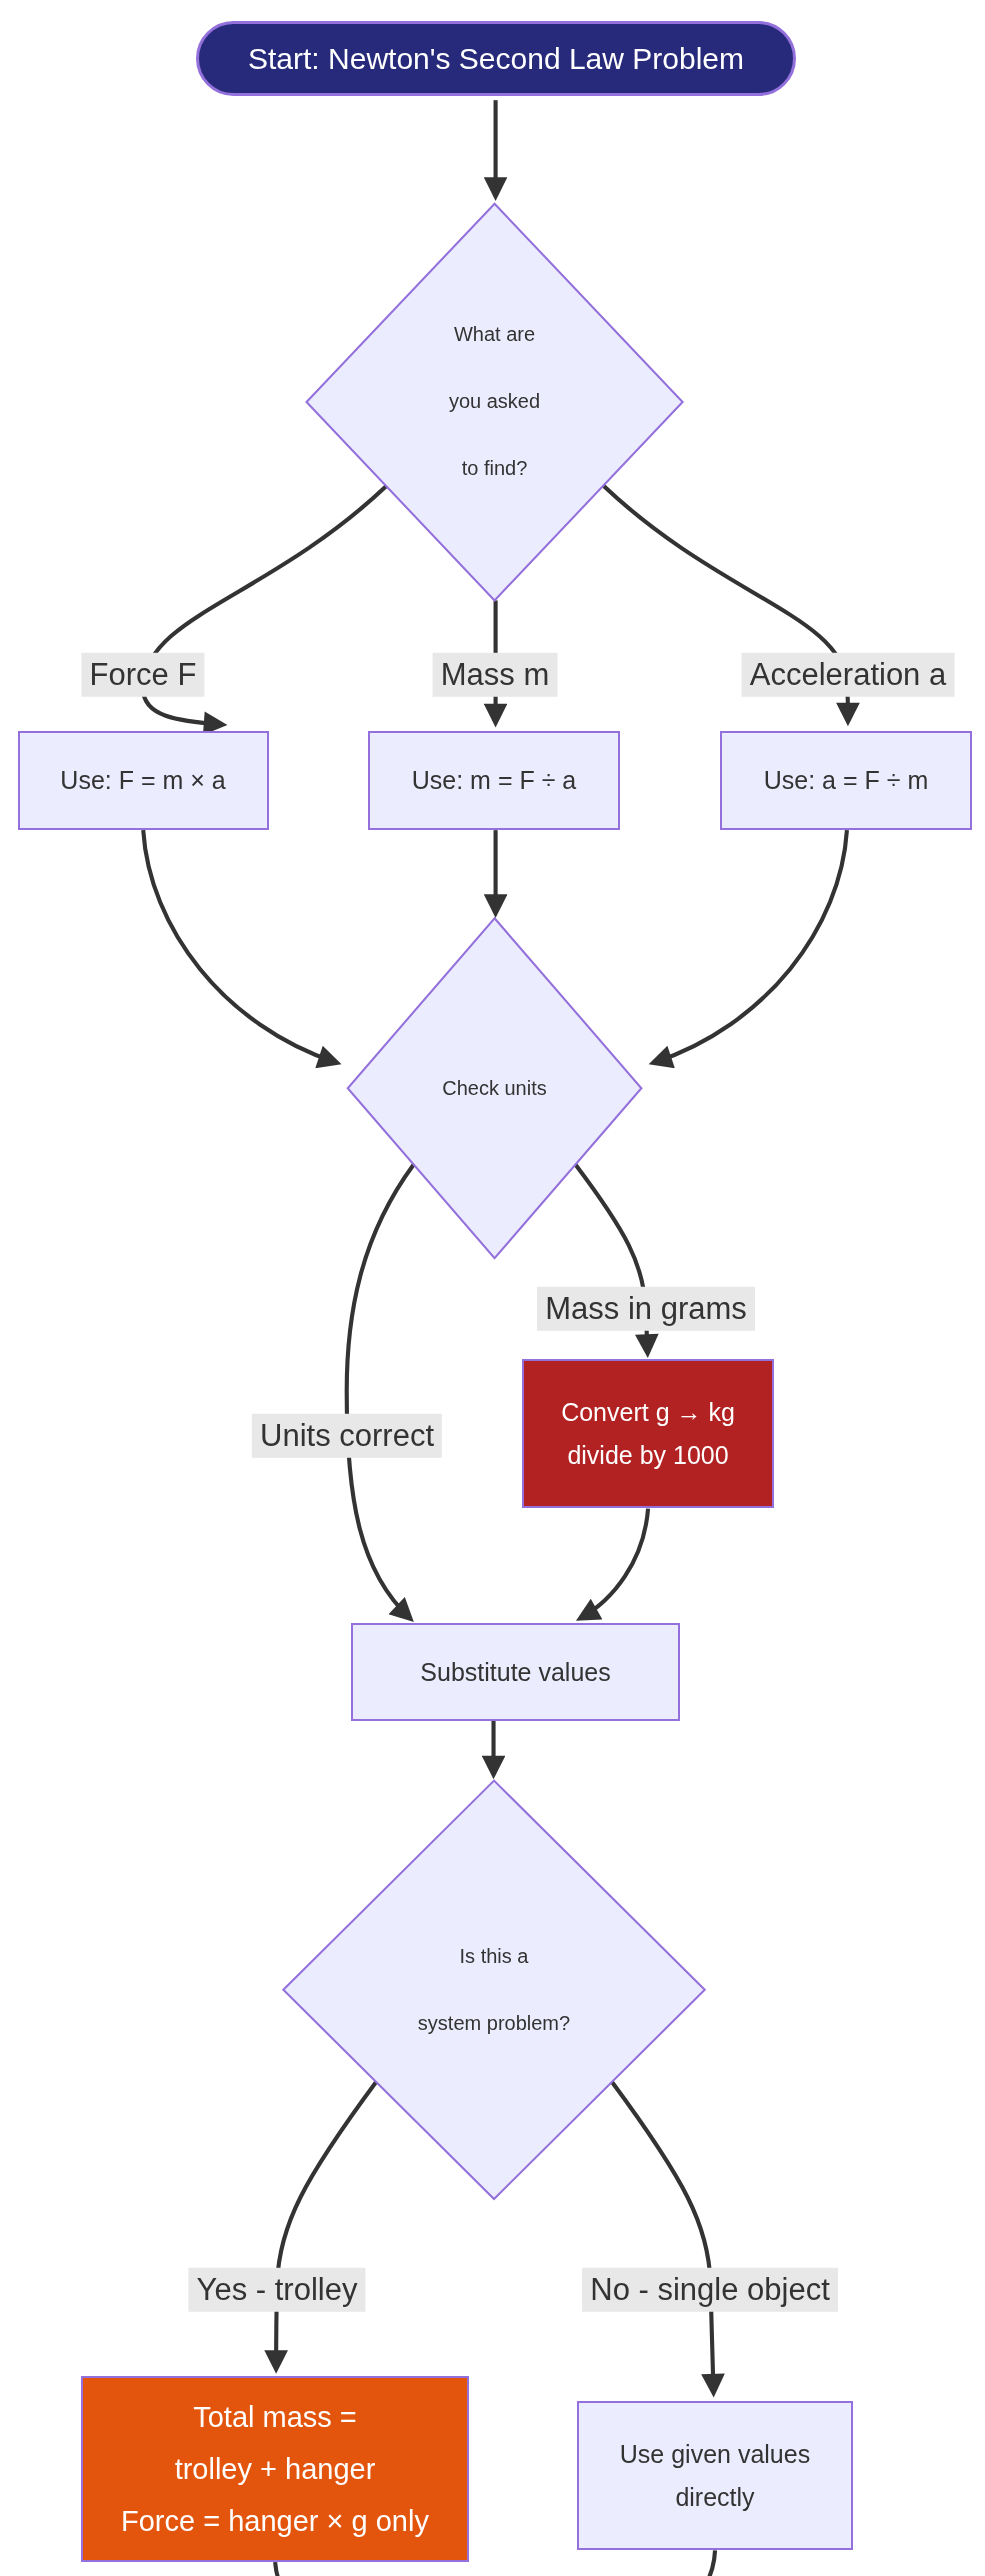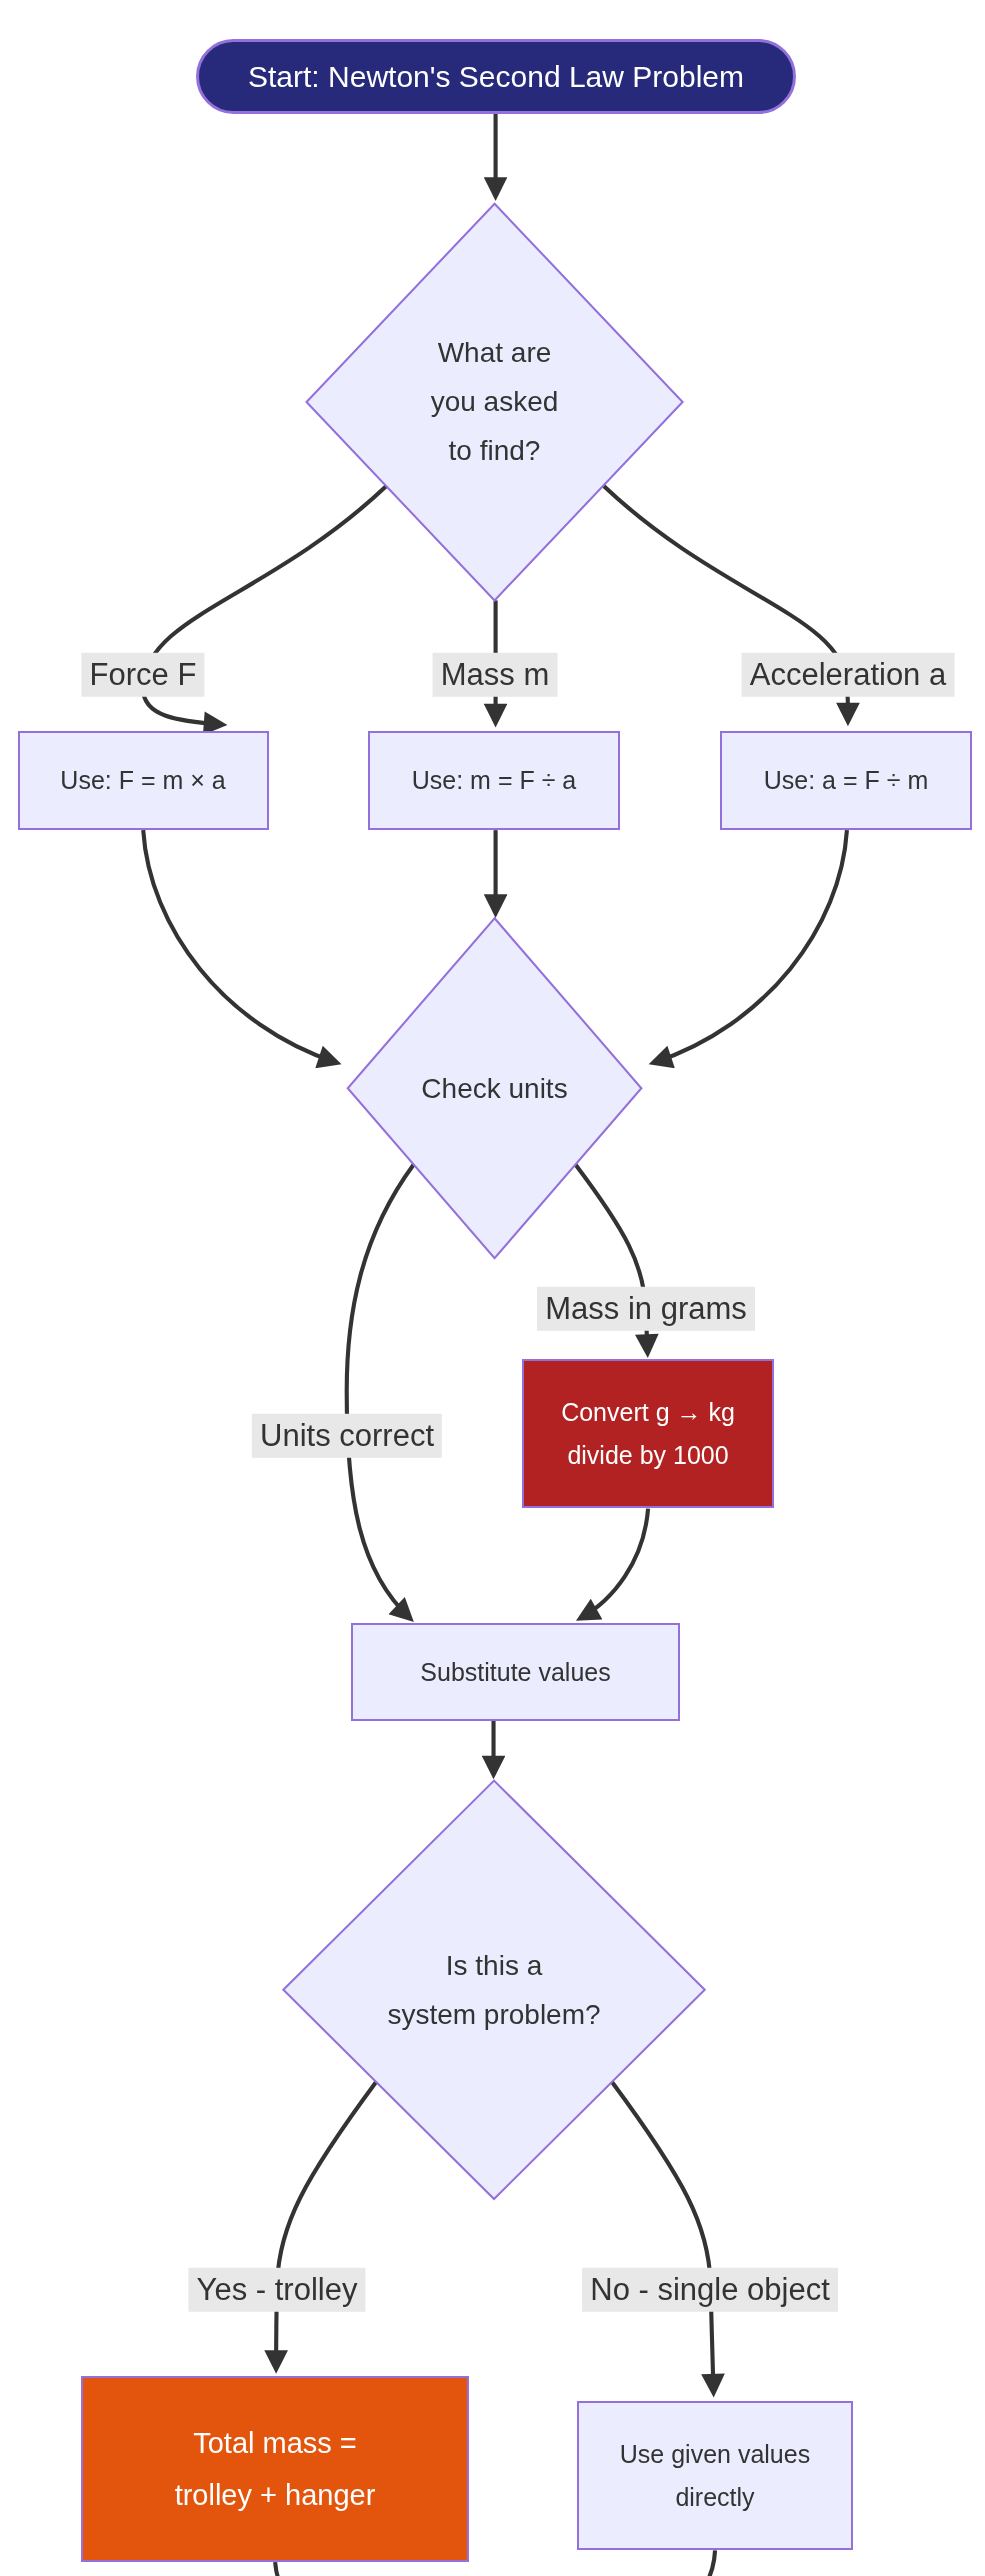--- a/index.html
+++ b/index.html
@@ -18,26 +18,26 @@
   .edge{fill:none;stroke:var(--edge-line);stroke-width:8px;}
   .diamond{fill:var(--node-fill);stroke:var(--node-border);stroke-width:4px;}
   .node{
     position:absolute;box-sizing:border-box;z-index:3;
     display:flex;flex-direction:column;align-items:center;justify-content:center;
     text-align:center;font-size:25px;line-height:1.7;
     background:var(--node-fill);border:2.6px solid var(--node-border);color:var(--text-dark);
   }
   .node span{display:block;}
   .pill{border-radius:41px;border-width:3.6px;font-size:30px;color:var(--node-text-light);}
-  .start{background:var(--start-fill);margin-top:18px;}
+  .start{background:var(--start-fill);}
   .convert{background:var(--convert-fill);color:var(--node-text-light);}
   .system{background:var(--system-fill);color:var(--node-text-light);font-size:29px;line-height:1.8;text-align:center;}
   .diamond-label{
     position:absolute;z-index:3;display:flex;flex-direction:column;align-items:center;justify-content:center;
-    text-align:center;font-size:28px;line-height:1.75;color:var(--text-dark);background:transparent;border:none;
+    text-align:center;font-size:20px;line-height:1.75;color:var(--text-dark);background:transparent;border:none;gap:32px;
   }
   .edge-label{
     position:absolute;z-index:2;transform:translate(-50%,-50%);
     background:var(--label-bg);color:var(--text-dark);
     font-size:31px;line-height:1.1;padding:5.2px 8.2px;white-space:nowrap;
   }
 </style>
 </head>
 <body>
 
@@ -107,20 +107,21 @@
 </div>
 
 <div class="diamond-label" style="left:288px;top:1934px;width:412px;height:111px;">
   <span>Is this a</span>
   <span>system problem?</span>
 </div>
 
 <div class="node system" style="left:81px;top:2376px;width:388px;height:186px;">
   <span>Total mass =</span>
   <span>trolley + hanger</span>
+  <span>Force = hanger × g only</span>
 </div>
 
 <div class="node" style="left:577px;top:2401px;width:276px;height:149px;">
   <span>Use given values</span>
   <span>directly</span>
 </div>
 
 <div class="edge-label" style="left:143px;top:675px;">Force F</div>
 <div class="edge-label" style="left:495px;top:675px;">Mass m</div>
 <div class="edge-label" style="left:848px;top:675px;">Acceleration a</div>

